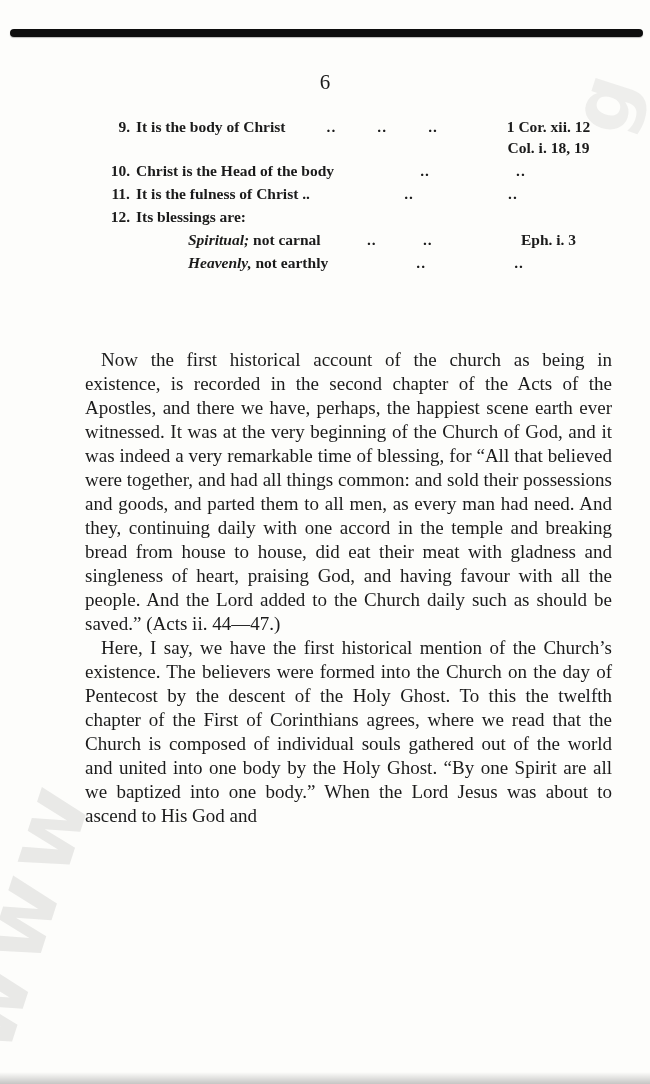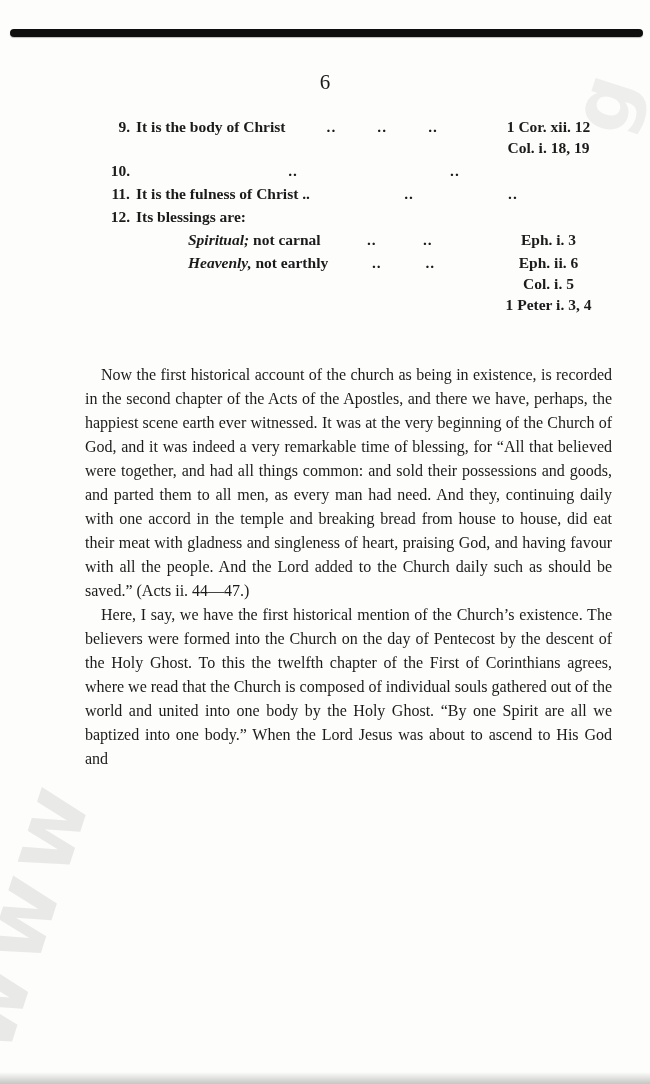--- a/index.html
+++ b/index.html
@@ -67,22 +67,22 @@
   .ref-num { width: 30px; text-align: right; margin-right: 6px; flex: none; }
   .ref-text { white-space: nowrap; text-align: right; }
   .ref-text i { font-style: italic; }
   .dots-spread { flex: 1; display: flex; justify-content: space-evenly; }
   .dots-spread span { letter-spacing: 1px; }
   .ref-col { width: 127px; margin-left: 6px; flex: none; text-align: center; }
   .ref-col div { line-height: 21px; }
   
   .body-text {
     position: absolute;
-    top: 363px; left: 85px; width: 527px;
-    font-size: 16px;
+    top: 348px; left: 85px; width: 527px;
+    font-size: 19px;
     line-height: 24px;
     text-align: justify;
   }
   .body-text p { margin: 0; text-indent: 16px; }
 </style>
 </head>
 <body>
 
 <div class="page">
 
@@ -107,20 +107,21 @@
       </div>
       <div class="ref-col">
         <div>1 Cor. xii. 12</div>
         <div>Col. i. 18, 19</div>
       </div>
     </div>
 
     <div class="ref-row">
       <div class="ref-main">
         <span class="ref-num">10.</span>
+        <span class="ref-text">Christ is the Head of the body</span>
         <span class="dots-spread">
           <span>..</span>
           <span>..</span>
         </span>
       </div>
     </div>
 
     <div class="ref-row">
       <div class="ref-main">
         <span class="ref-num">11.</span>
@@ -154,25 +155,20 @@
     </div>
 
     <div class="ref-row">
       <div class="ref-main sub">
         <span class="ref-text"><i>Heavenly,</i><span> not earthly</span></span>
         <span class="dots-spread">
           <span>..</span>
           <span>..</span>
         </span>
       </div>
-      <div class="ref-col">
-        <div>Eph. ii. 6</div>
-        <div>Col. i. 5</div>
-        <div>1 Peter i. 3, 4</div>
-      </div>
     </div>
 
   </div>
 
   <div class="body-text">
     <p>Now the first historical account of the church as being in existence, is recorded in the second chapter of the Acts of the Apostles, and there we have, perhaps, the happiest scene earth ever witnessed.  It was at the very beginning of the Church of God, and it was indeed a very remarkable time of blessing, for “All that believed were together, and had all things common: and sold their possessions and goods, and parted them to all men, as every man had need.  And they, continuing daily with one accord in the temple and breaking bread from house to house, did eat their meat with gladness and singleness of heart, praising God, and having favour with all the people.  And the Lord added to the Church daily such as should be saved.” (Acts ii. 44—47.)</p>
     <p>Here, I say, we have the first historical mention of the Church’s existence.  The believers were formed into the Church on the day of Pentecost by the descent of the Holy Ghost.  To this the twelfth chapter of the First of Corinthians agrees, where we read that the Church is composed of individual souls gathered out of the world and united into one body by the Holy Ghost.  “By one Spirit are all we baptized into one body.”  When the Lord Jesus was about to ascend to His God and</p>
   </div>
 
   <div class="scan-bottom-edge"></div>

